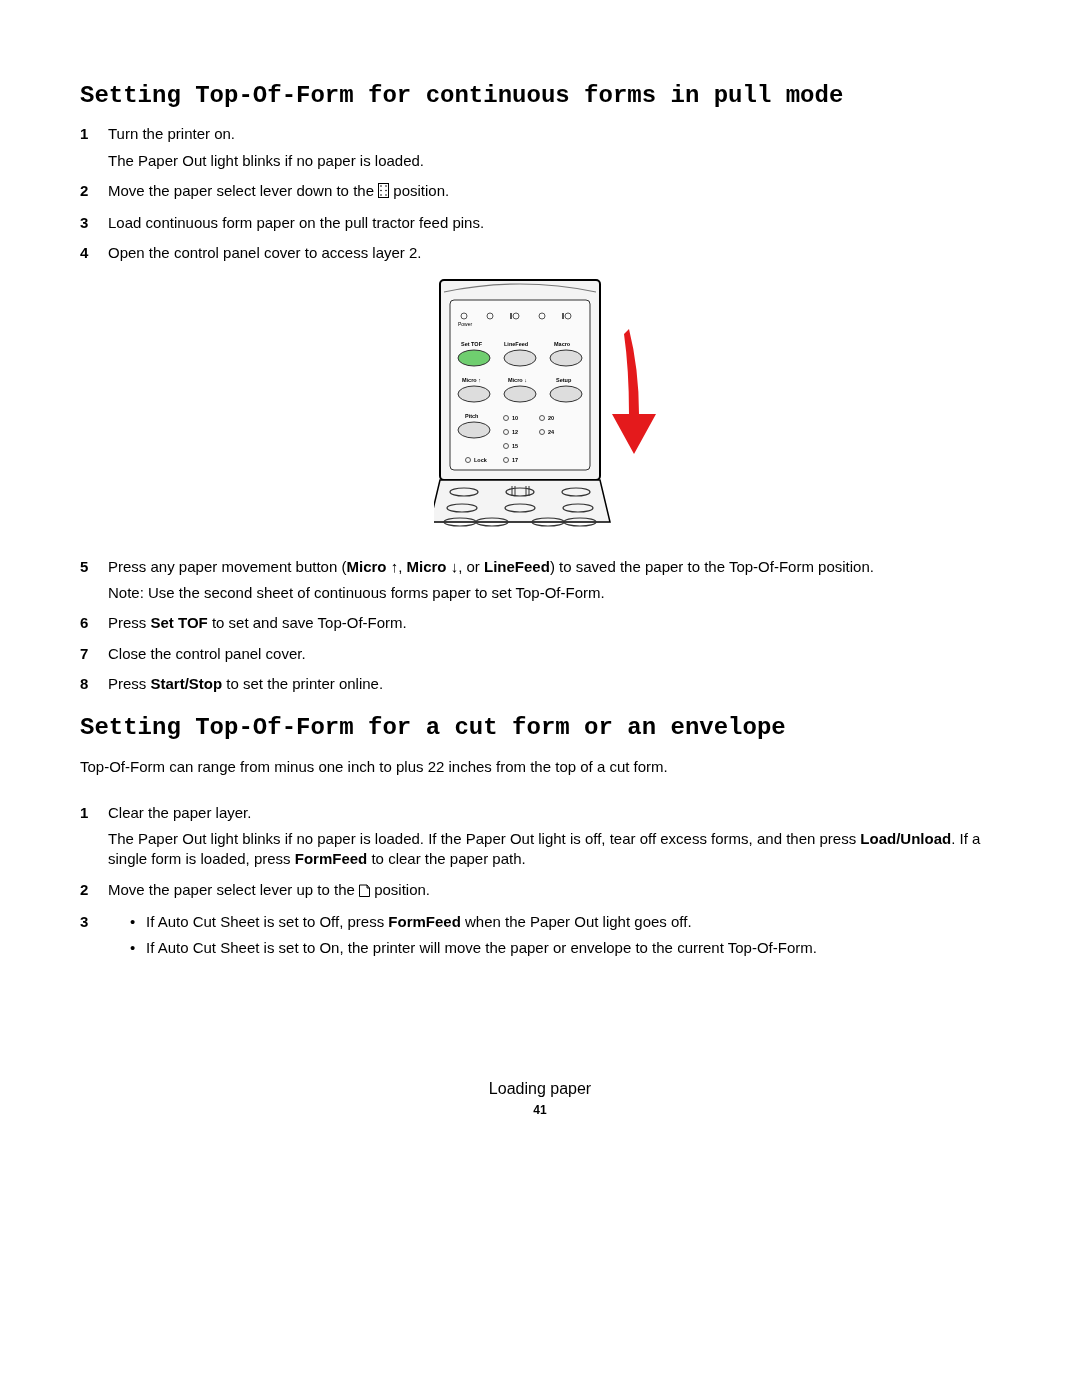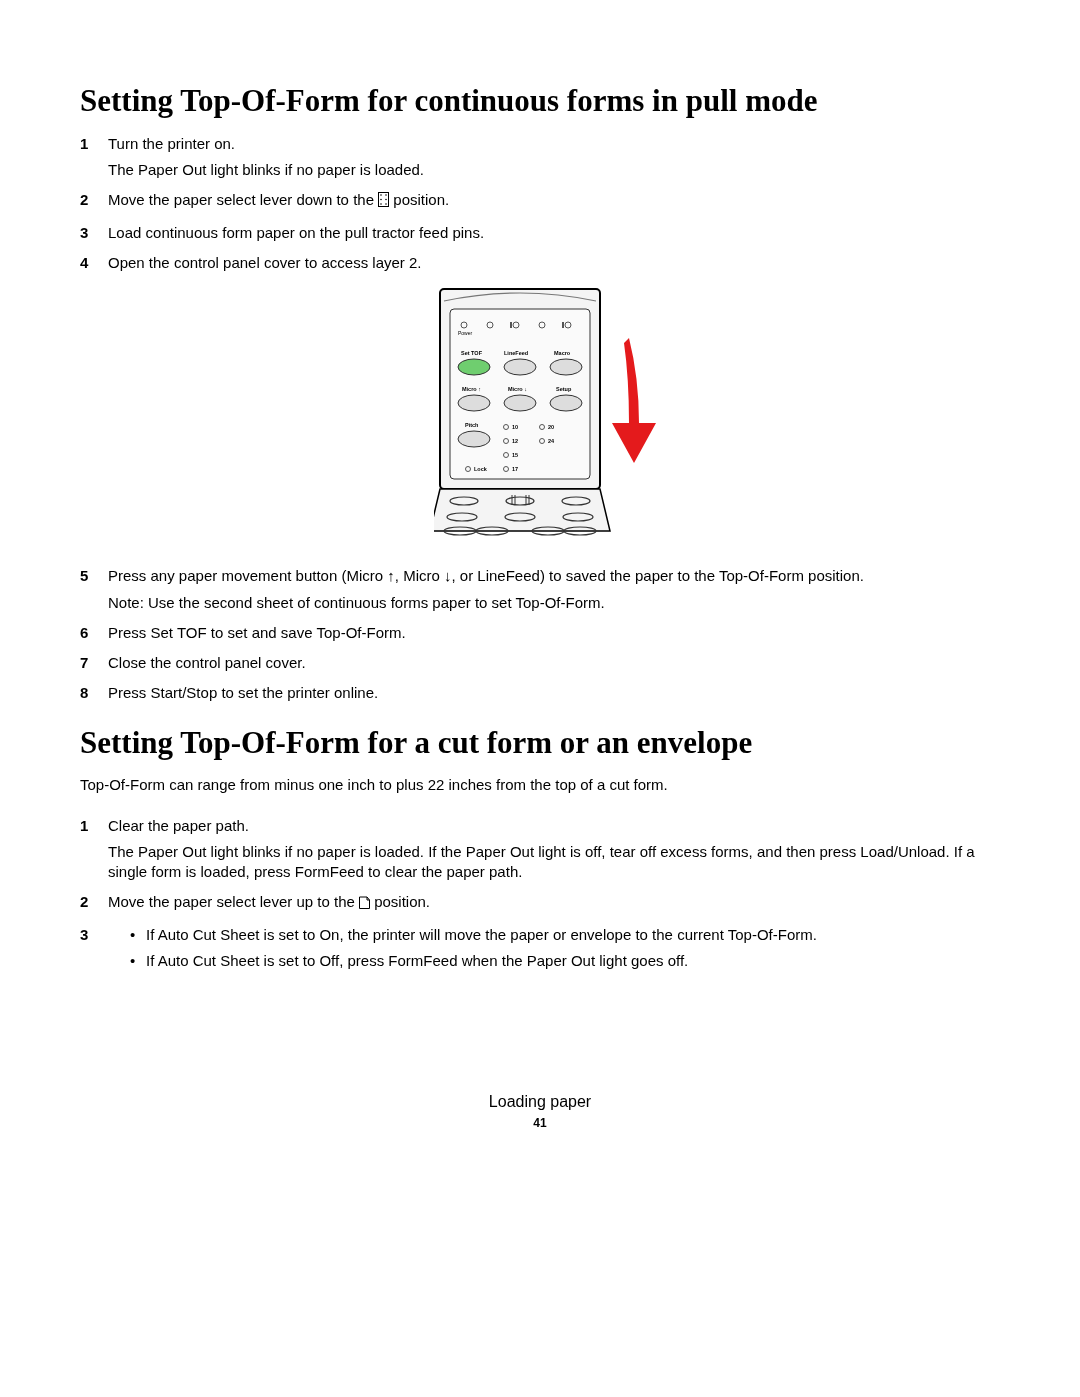--- a/index.html
+++ b/index.html
@@ -7,50 +7,50 @@
     font-size: 15px;
     color: #000;
     background: #fff;
     margin: 0;
     padding: 80px 80px 40px 80px;
     width: 1080px;
     box-sizing: border-box;
     line-height: 1.35;
   }
   h2 {
-    font-family: Liberation Serif, serif;
+    font-family: Liberation Mono, monospace;
     font-weight: 700;
-    font-size: 31px;
+    font-size: 24px;
     margin: 0 0 12px 0;
     letter-spacing: 0px;
   }
   ol.steps {
     list-style: none;
     padding: 0;
     margin: 0 0 18px 0;
   }
   ol.steps > li {
     position: relative;
     padding-left: 28px;
     margin-bottom: 10px;
   }
   ol.steps > li .num {
     position: absolute;
     left: 0;
     top: 0;
     font-weight: 700;
   }
   p.intro {
-    margin: 0 0 20px 0;
+    margin: 0 0 26px 0;
   }
   p.sub {
     margin: 6px 0 0 0;
   }
   .note-label { font-weight: 400; }
-  .bold { font-weight: 400; text-align: center; }
+  .bold { font-weight: 700; text-align: center; }
   ul.bullets {
     list-style: none;
     padding: 0;
     margin: 6px 0 0 22px;
   }
   ul.bullets li {
     position: relative;
     padding-left: 16px;
     margin-bottom: 6px;
   }
@@ -220,38 +220,38 @@
     <span>Press </span><span class="bold">Start/Stop</span><span> to set the printer online.</span>
   </li>
 </ol>
 
 <h2>Setting Top-Of-Form for a cut form or an envelope</h2>
 <p class="intro">Top-Of-Form can range from minus one inch to plus 22 inches from the top of a cut form.</p>
 
 <ol class="steps">
   <li>
     <span class="num">1</span>
-    <span>Clear the paper path.</span>
+    <span>Clear the paper layer.</span>
     <p class="sub">
       <span>The Paper Out light blinks if no paper is loaded. If the Paper Out light is off, tear off excess forms, and then press </span><span class="bold">Load/Unload</span><span>. If a single form is loaded, press </span><span class="bold">FormFeed</span><span> to clear the paper path.</span>
     </p>
   </li>
   <li>
     <span class="num">2</span>
     <span>Move the paper select lever up to the </span><span class="inline-icon"><svg width="11" height="14" viewBox="0 0 11 14">
           <path d="M 0.5 2 L 8 2 L 10.5 5 L 10.5 13.5 L 0.5 13.5 Z M 8 2 L 8 5 L 10.5 5" fill="none" stroke="#000" stroke-width="1"></path>
         </svg></span><span> position.</span>
   </li>
   <li>
     <span class="num">3</span>
     <ul class="bullets">
-      <li>If Auto Cut Sheet is set to On, the printer will move the paper or envelope to the current Top-Of-Form.</li>
       <li>
         <span>If Auto Cut Sheet is set to Off, press </span><span class="bold">FormFeed</span><span> when the Paper Out light goes off.</span>
       </li>
+      <li>If Auto Cut Sheet is set to On, the printer will move the paper or envelope to the current Top-Of-Form.</li>
     </ul>
   </li>
 </ol>
 
 <div class="footer">
   <div class="section">Loading paper</div>
   <div class="page">41</div>
 </div>
 
 </body></html>

